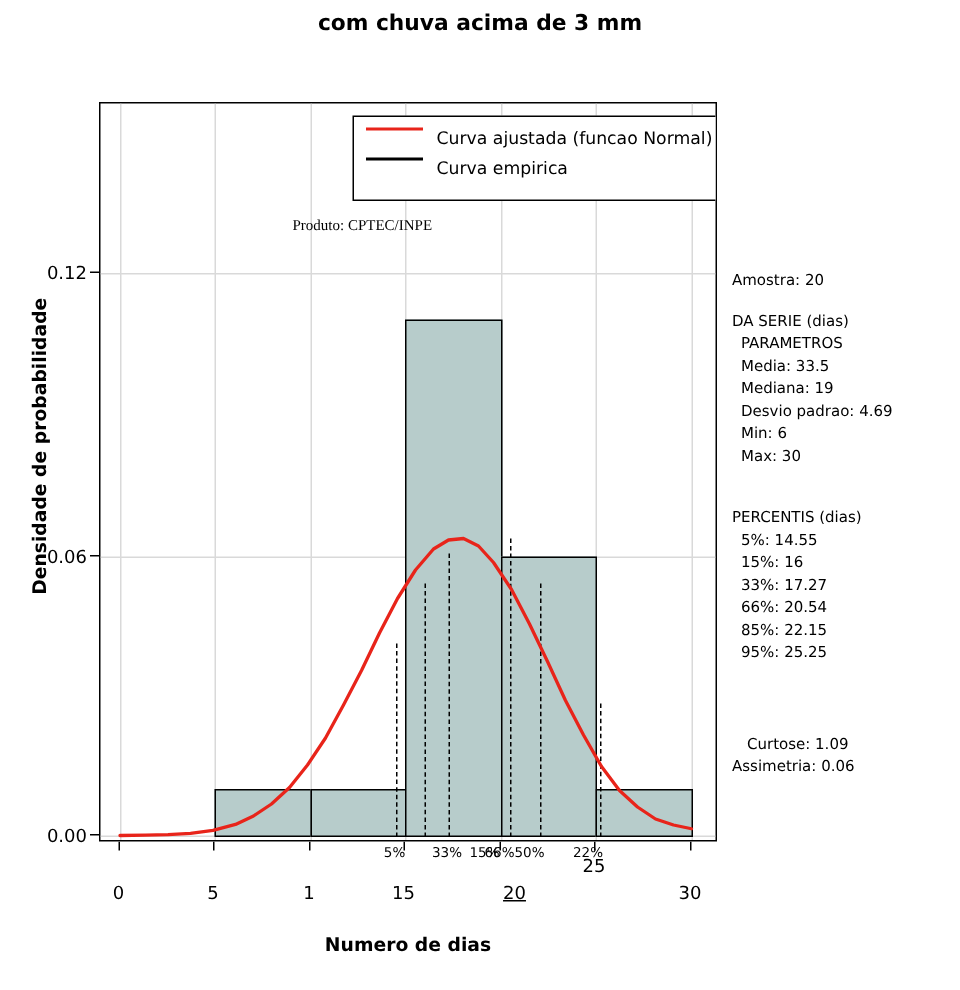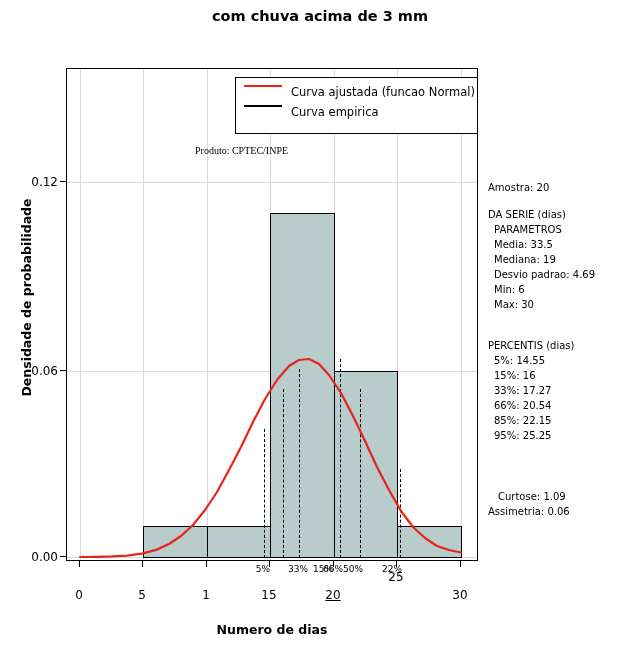--- a/index.html
+++ b/index.html
@@ -197,21 +197,21 @@
   <div class="tick-mark-x" style="left:206px; top:561px;"></div>
   <div class="tick-mark-x" style="left:269px; top:561px;"></div>
   <div class="tick-mark-x" style="left:333px; top:561px;"></div>
   <div class="tick-mark-x" style="left:396px; top:561px;"></div>
   <div class="tick-mark-x" style="left:460px; top:561px;"></div>
 
   <div class="x-tick" style="left:64px; top:588px;">0</div>
   <div class="x-tick" style="left:127px; top:588px;">5</div>
   <div class="x-tick" style="left:191px; top:588px;">1</div>
   <div class="x-tick" style="left:254px; top:588px;">15</div>
-  <div class="x-tick" style="left:318px; top:588px;text-decoration:underline;">20</div>
+  <div class="x-tick" style="left:328px; top:588px;text-decoration:underline;">20</div>
   <div class="x-tick" style="left:381px; top:570px;">25</div>
   <div class="x-tick" style="left:445px; top:588px;">30</div>
 
   <div class="pct-label" style="left:243px; top:564px;">5%</div>
   <div class="pct-label" style="left:262px; top:564px;margin-left:41px;">15%</div>
   <div class="pct-label" style="left:278px; top:564px;">33%</div>
   <div class="pct-label" style="left:313px; top:564px;">66%</div>
   <div class="pct-label" style="left:333px; top:564px;">50%</div>
   <div class="pct-label" style="left:372px; top:564px;">22%</div>
 

